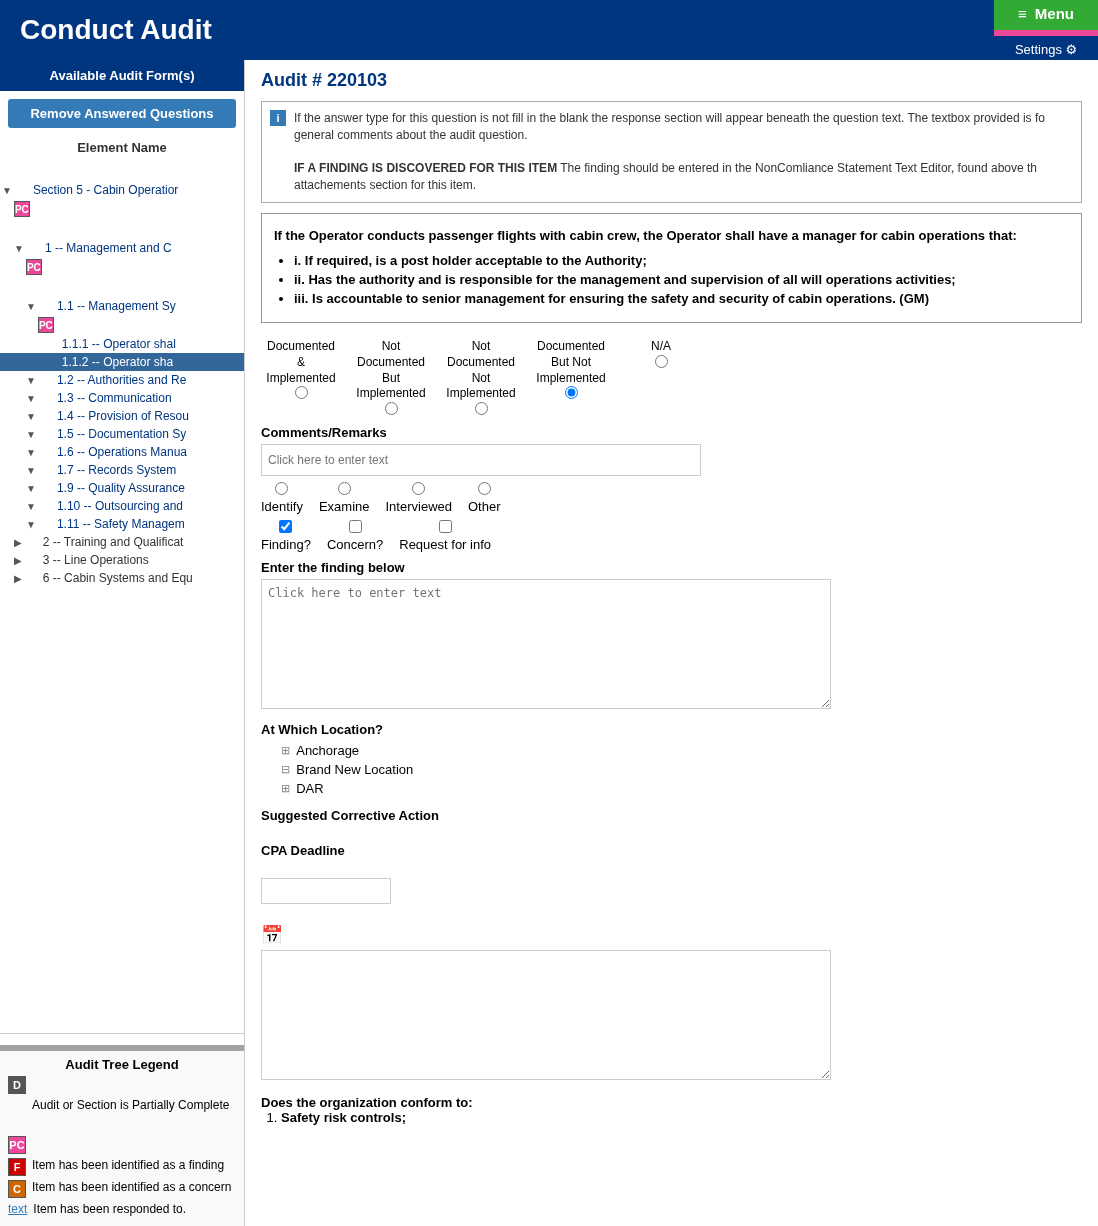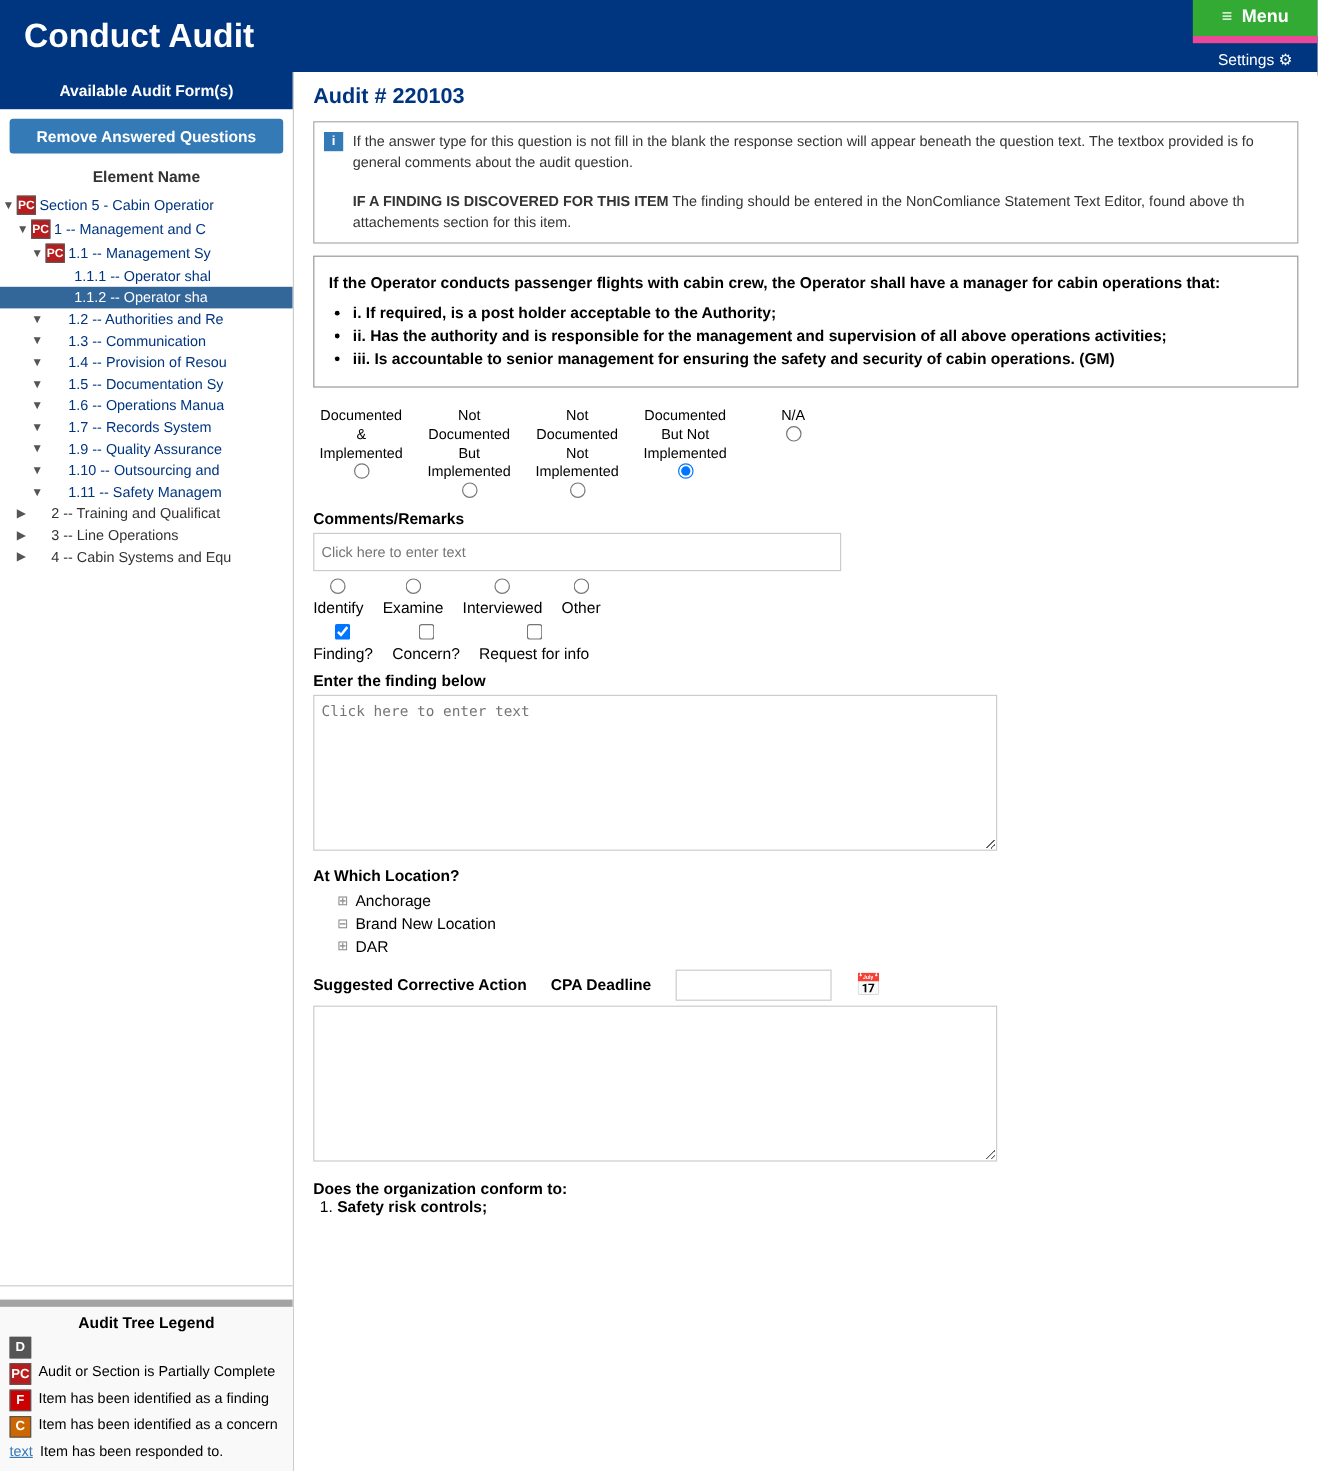--- a/index.html
+++ b/index.html
@@ -19,21 +19,21 @@
     .sidebar { width: 245px; min-width: 245px; background: #fff; border-right: 1px solid #ccc; display: flex; flex-direction: column; overflow: hidden; }
     .sidebar-header { background: #003580; color: #fff; font-size: 13px; font-weight: bold; padding: 8px 10px; text-align: center; }
     .sidebar-remove-btn { background: #337ab7; color: #fff; border: none; cursor: pointer; font-size: 13px; padding: 7px 10px; margin: 8px; border-radius: 3px; font-weight: bold; }
     .sidebar-element-name { text-align: center; font-weight: bold; font-size: 13px; padding: 4px 0; color: #333; }
     .tree-container { flex: 1; overflow-y: auto; overflow-x: auto; padding: 2px 0; }
     .tree-item { display: flex; align-items: center; padding: 2px 2px; cursor: pointer; white-space: nowrap; font-size: 12.5px; }
     .tree-item.selected { background: #336699; color: #fff; }
     .toggle-icon { font-size: 10px; margin-right: 2px; color: #555; }
     .badge { display: inline-block; width: 16px; height: 16px; font-size: 10px; font-weight: bold; text-align: center; line-height: 16px; border: 1px solid #555; margin-right: 3px; color: #fff; }
     .badge-d { background: #555; }
-    .badge-pc { background: #b91c1c; }
+    .badge-pc { background: #ec4899; margin-top: 38px; }
     .badge-f { background: #c00; }
     .badge-c { background: #c60; }
     .tree-text { color: #003580; font-size: 12px; overflow: hidden; text-overflow: ellipsis; }
     .tree-text-normal { color: #333; font-size: 12px; }
     .tree-text-selected { color: #fff; }
 
     
     .tree-scroll-x { height: 12px; overflow-x: scroll; overflow-y: hidden; border-top: 1px solid #ccc; }
 
     
@@ -76,21 +76,21 @@
     .finding-label { font-weight: bold; font-size: 13px; margin-top: 8px; margin-bottom: 4px; }
     .finding-textarea { width: 570px; height: 130px; border: 1px solid #ccc; padding: 6px; font-size: 12px; color: #aaa; resize: vertical; }
 
     
     .location-label { font-weight: bold; font-size: 13px; margin: 10px 0 6px; }
     .location-list { margin-left: 20px; list-style: none; }
     .location-list li { display: flex; align-items: center; gap: 6px; margin-bottom: 4px; font-size: 13px; }
     .location-icon { color: #888; font-size: 11px; }
 
     
-    .corrective-row { display: flex; align-items: center; gap: 20px; margin-top: 12px; margin-bottom: 4px; }
+    .corrective-row { display: flex; gap: 20px; margin-top: 12px; margin-bottom: 4px; flex-direction: column; }
     .corrective-label { font-weight: bold; font-size: 13px; }
     .cpa-label { font-weight: bold; font-size: 13px; }
     .cpa-input { border: 1px solid #ccc; width: 130px; height: 26px; padding: 2px 6px; }
     .cal-icon { font-size: 18px; cursor: pointer; }
     .corrective-textarea { width: 570px; height: 130px; border: 1px solid #ccc; padding: 6px; font-size: 12px; resize: vertical; }
 
     
     .conform-label { font-weight: bold; font-size: 13px; margin-top: 12px; }
     .conform-list { margin-left: 20px; }
     .conform-list li { margin-bottom: 4px; font-size: 13px; }
@@ -209,21 +209,21 @@
         <div class="tree-item">
           <span style="display:inline-block;width:12px"></span>
           <span class="toggle-icon">▶</span>
           <span style="display:inline-block;width:19px"></span>
           <span class="tree-text-normal">3 -- Line Operations</span>
         </div>
         <div class="tree-item">
           <span style="display:inline-block;width:12px"></span>
           <span class="toggle-icon">▶</span>
           <span style="display:inline-block;width:19px"></span>
-          <span class="tree-text-normal">4 -- Cabin Systems and Equ</span>
+          <span class="tree-text-normal">6 -- Cabin Systems and Equ</span>
         </div>
       </div>
     <div class="tree-scroll-x"></div>
     <div class="legend">
       <div class="legend-title">Audit Tree Legend</div>
       <div id="legend-items">
           <div class="legend-item">
             <span class="legend-badge badge-d">D</span>
           </div>
           <div class="legend-item">
@@ -257,21 +257,21 @@
         <span class="info-finding">IF A FINDING IS DISCOVERED FOR THIS ITEM</span>
         <span> The finding should be entered in the NonComliance Statement Text Editor, found above th attachements section for this item.</span>
       </div>
     </div>
 
     
     <div class="question-box">
       <div class="question-text">If the Operator conducts passenger flights with cabin crew, the Operator shall have a manager for cabin operations that:</div>
       <ul class="question-list" id="question-list">
           <li>i. If required, is a post holder acceptable to the Authority;</li>
-          <li>ii. Has the authority and is responsible for the management and supervision of all above operations activities;</li>
+          <li>ii. Has the authority and is responsible for the management and supervision of all will operations activities;</li>
           <li>iii. Is accountable to senior management for ensuring the safety and security of cabin operations. (GM)</li>
         </ul>
     </div>
 
     
     <div class="radio-options" id="radio-options">
         <div class="radio-col">
           <label for="r1">Documented<br>&amp;<br>Implemented</label>
           <input type="radio" name="response" id="r1" style="">
         </div>

